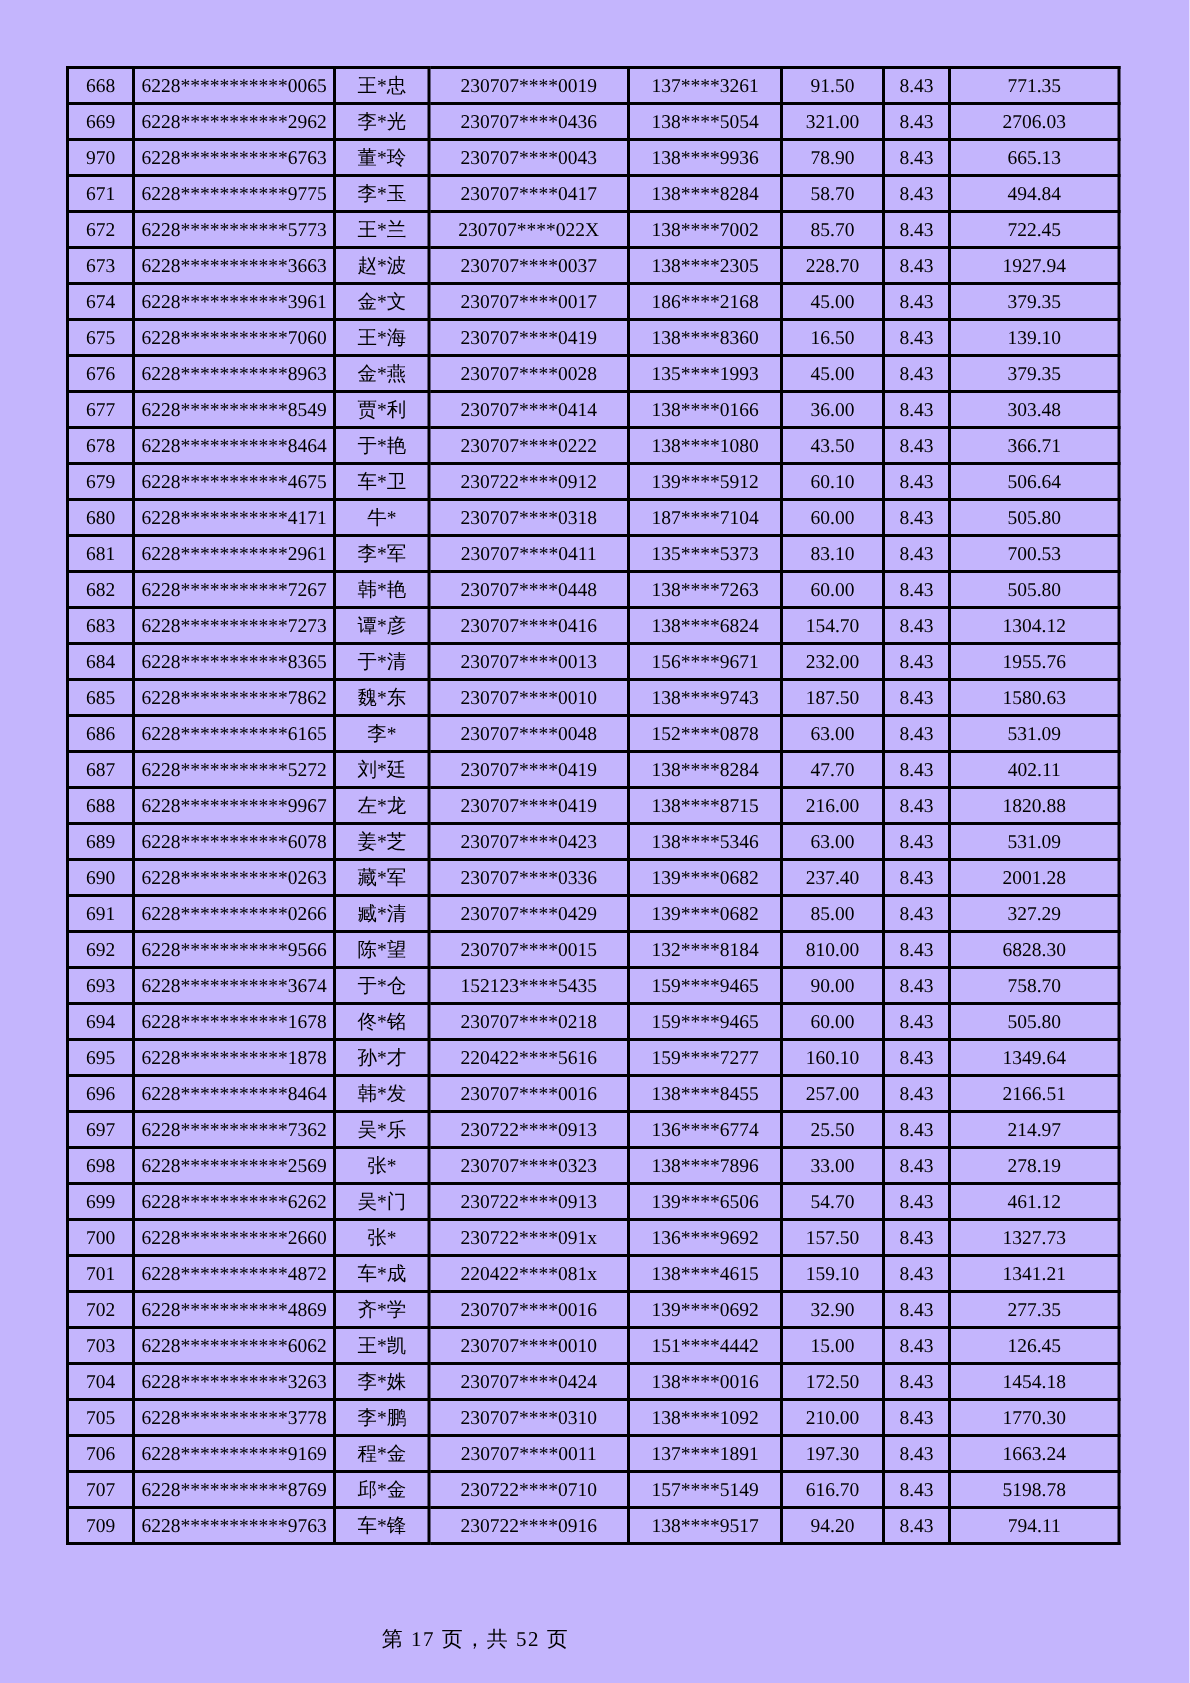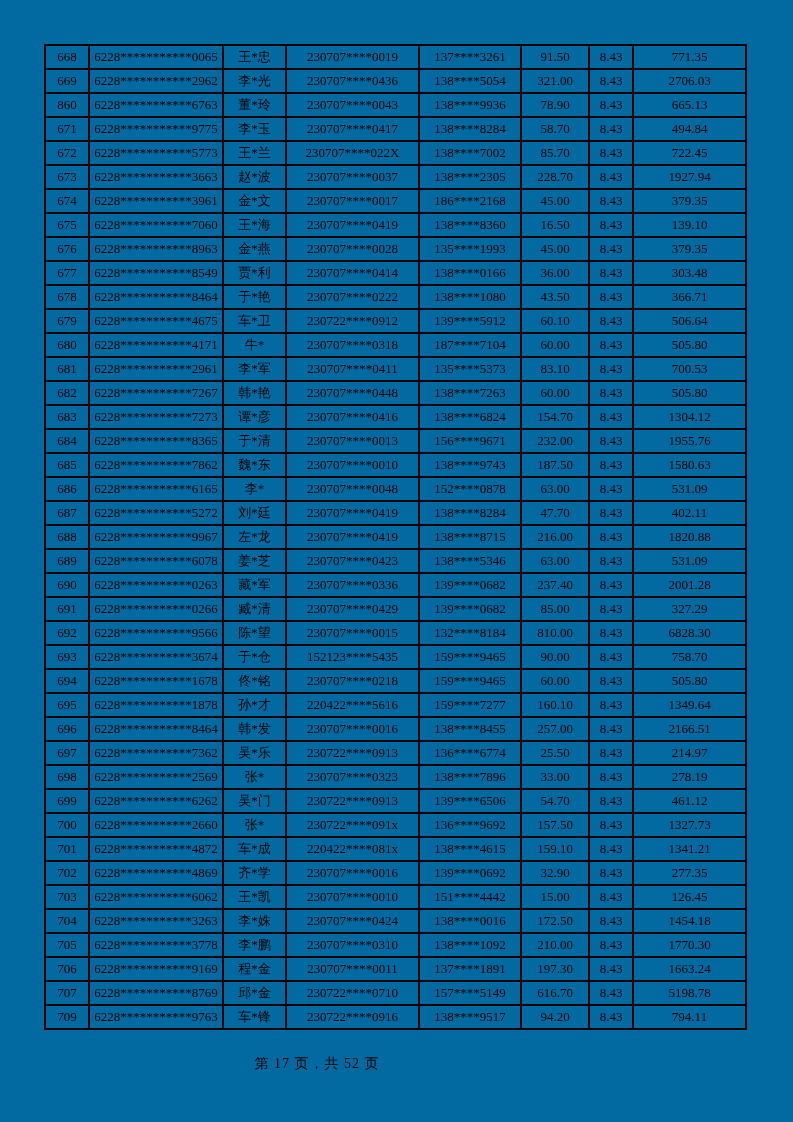--- a/index.html
+++ b/index.html
@@ -4,21 +4,21 @@
 <style>
   html, body {
     margin: 0;
     padding: 0;
     background: #ffffff;
   }
   .page {
     position: relative;
     width: 793px;
     height: 1122px;
-    background: #0369a1;
+    background: #c4b5fd;
     overflow: hidden;
     font-family: "Liberation Serif", "DejaVu Serif", serif;
     color: #000000;
   }
   table.grid {
     position: absolute;
     left: 44px;
     top: 44px;
     width: 701px;
     border-collapse: collapse;
@@ -37,21 +37,21 @@
   }
   td.col-card { font-size: 12.5px; margin-left: 32px; }
   td.col-rate {
     text-align: left;
     padding-left: 3px;
     margin-top: 28px;
   }
   .footer {
     position: absolute;
     left: 0;
-    top: 1055px;
+    top: 1084px;
     width: 634px;
     text-align: center;
     font-size: 14px;
     letter-spacing: 1px;
   }
 </style>
 </head>
 <body>
 
 <div class="page">
@@ -82,21 +82,21 @@
     <td class="col-idx">669</td>
     <td class="col-card">6228***********2962</td>
     <td class="col-name">李*光</td>
     <td class="col-id">230707****0436</td>
     <td class="col-phone">138****5054</td>
     <td class="col-amount">321.00</td>
     <td class="col-rate">8.43</td>
     <td class="col-total">2706.03</td>
   </tr>
         <tr>
-    <td class="col-idx">860</td>
+    <td class="col-idx">970</td>
     <td class="col-card">6228***********6763</td>
     <td class="col-name">董*玲</td>
     <td class="col-id">230707****0043</td>
     <td class="col-phone">138****9936</td>
     <td class="col-amount">78.90</td>
     <td class="col-rate">8.43</td>
     <td class="col-total">665.13</td>
   </tr>
         <tr>
     <td class="col-idx">671</td>

